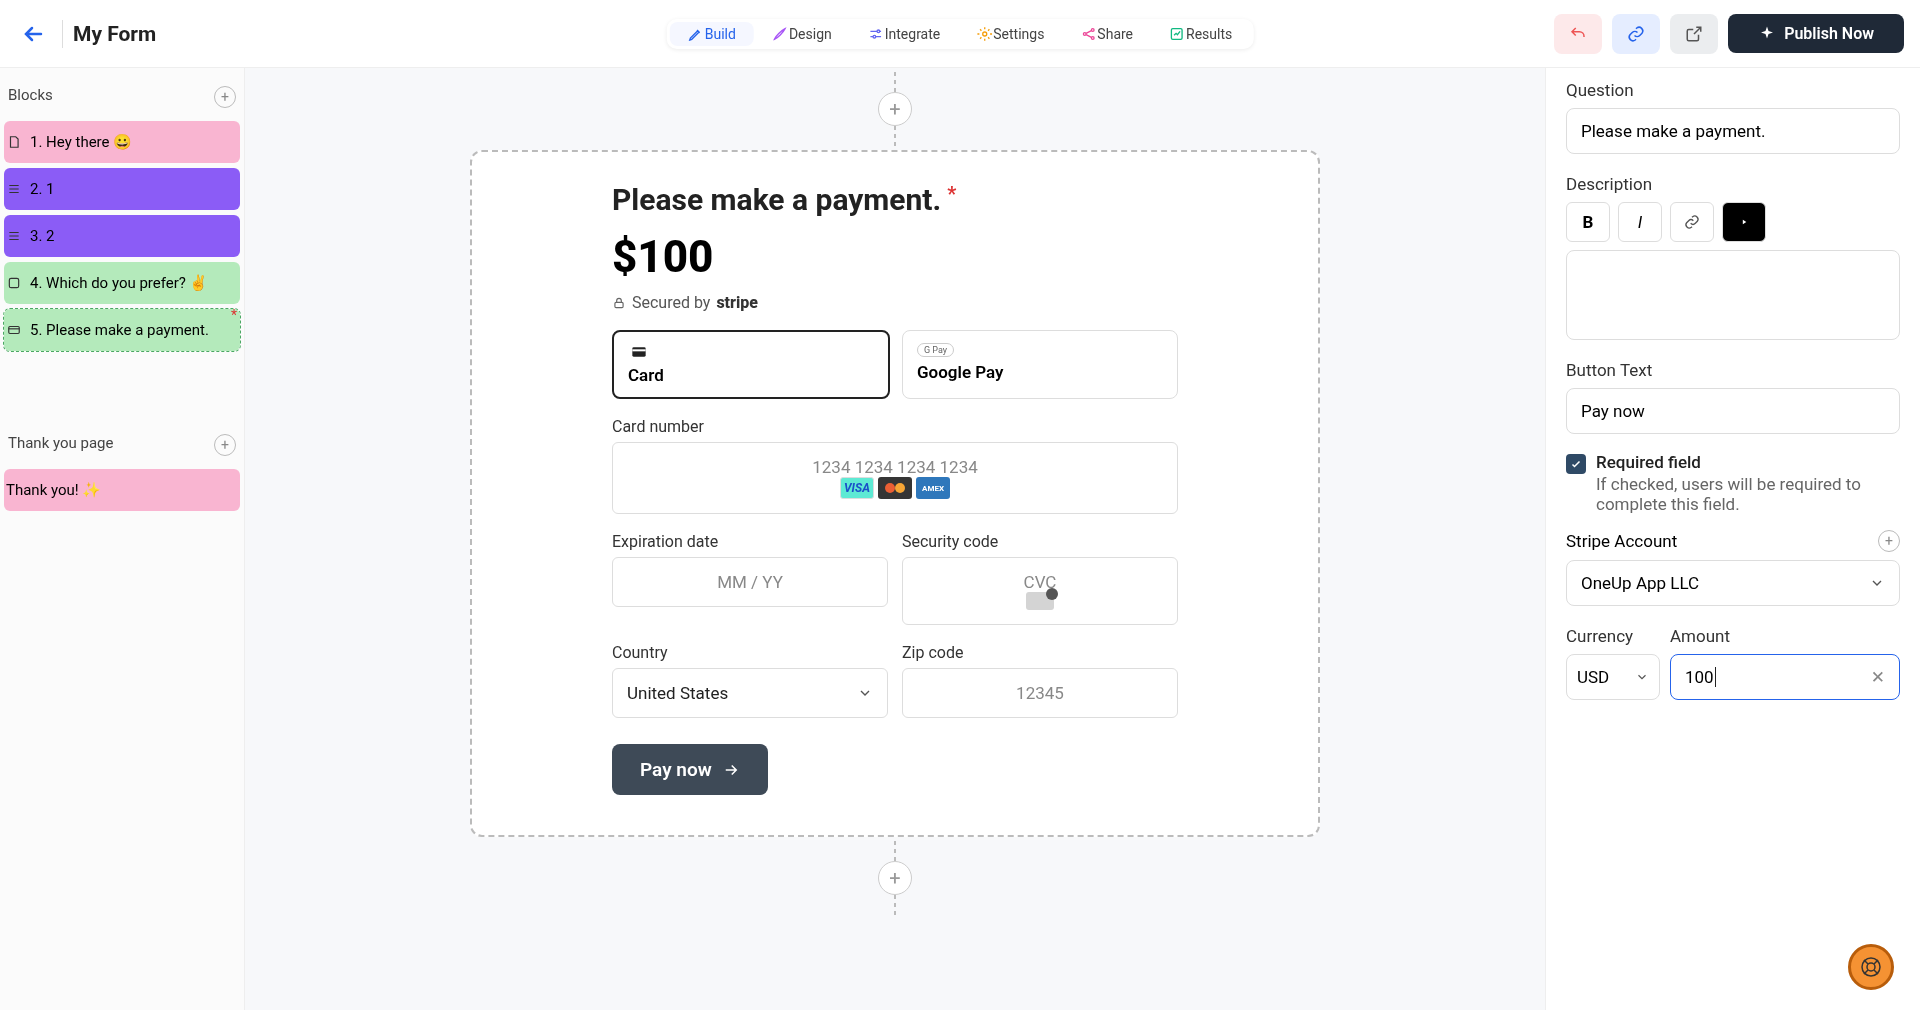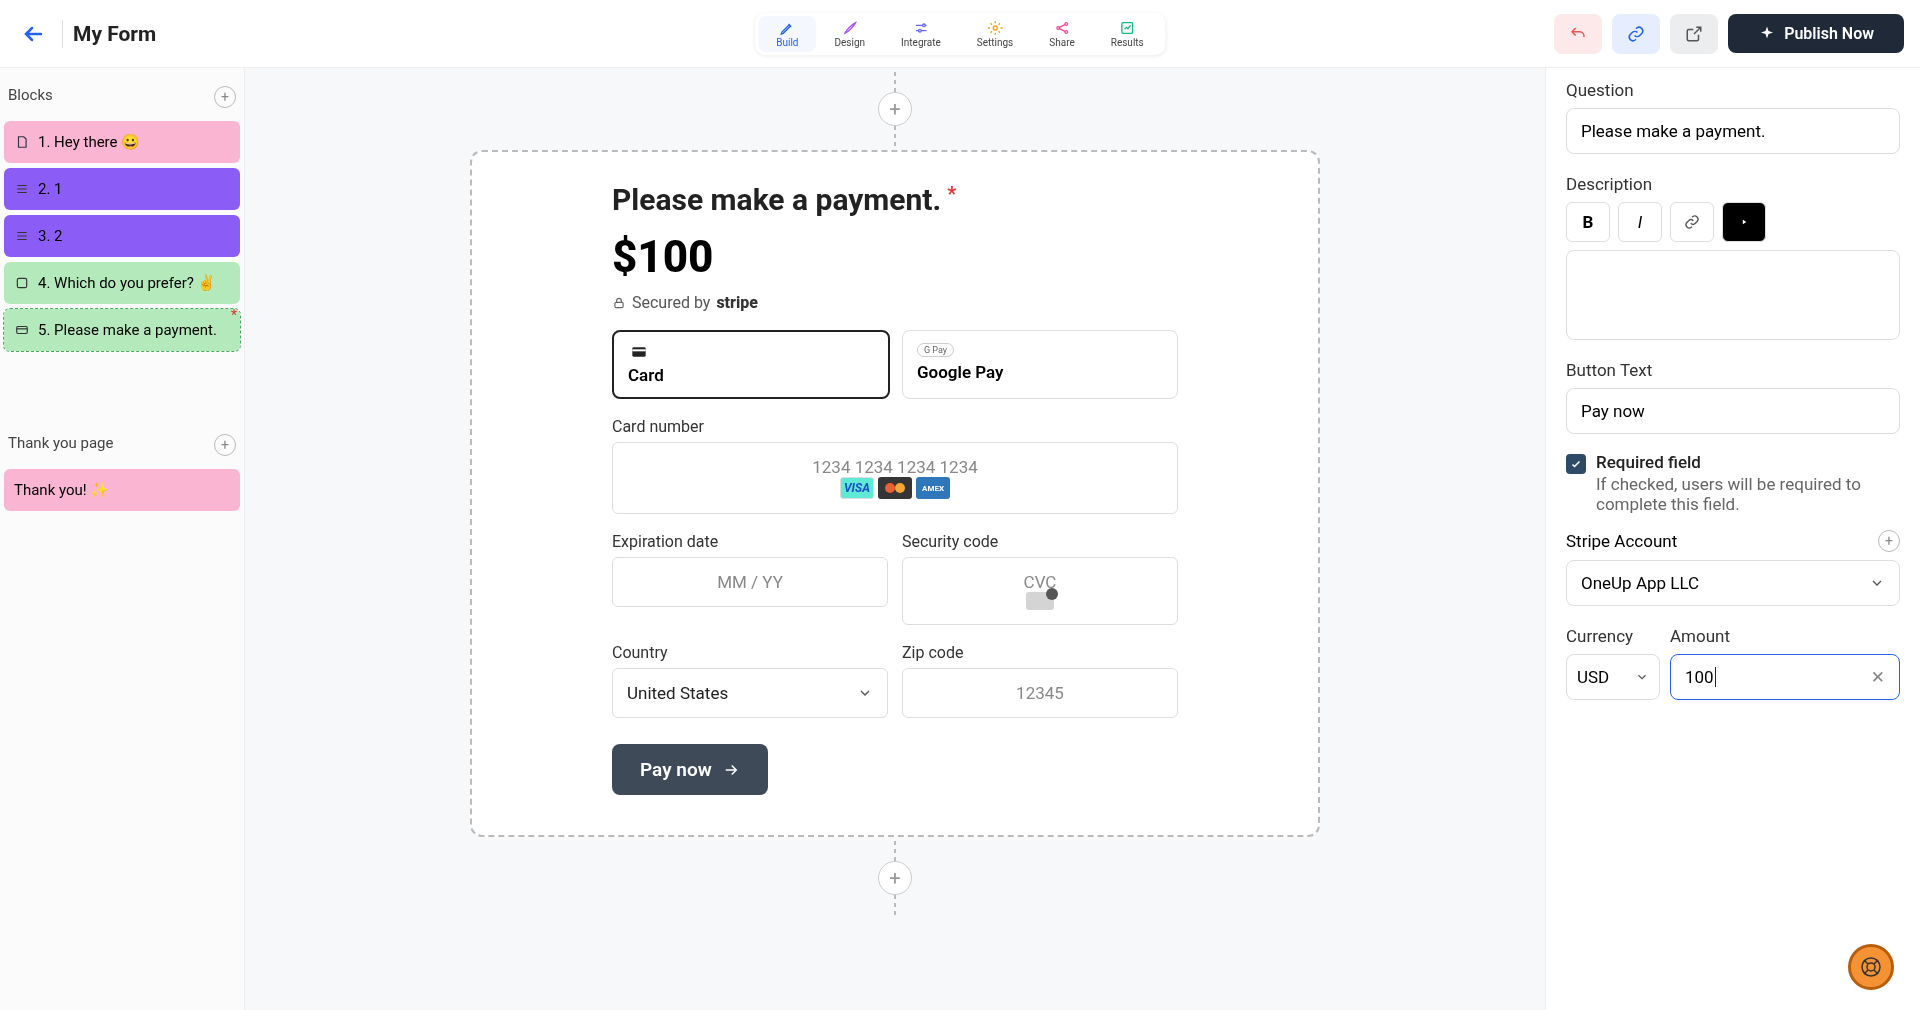--- a/index.html
+++ b/index.html
@@ -5,39 +5,39 @@
 * { box-sizing: border-box; margin: 0; padding: 0; font-family: -apple-system, BlinkMacSystemFont, "Segoe UI", Roboto, sans-serif; }
 body { background: #fff; overflow: hidden; }
 
 
 .header { height: 68px; display: flex; align-items: center; padding: 0 16px; border-bottom: 1px solid #eee; position: relative; }
 .back-btn { width: 36px; height: 36px; display: flex; align-items: center; justify-content: center; color: #2563eb; cursor: pointer; }
 .divider { width: 1px; height: 28px; background: #ddd; margin: 0 10px; }
 .form-title { font-size: 21px; font-weight: 700; color: #222; }
 
 .tabs { position: absolute; left: 50%; transform: translateX(-50%); display: flex; background: #fff; border-radius: 10px; box-shadow: 0 1px 4px rgba(0,0,0,.08); padding: 3px; }
-.tab { display: flex; flex-direction: column; align-items: center; justify-content: center; gap: 1px; padding: 4px 18px; cursor: pointer; border-radius: 8px; font-size: 10px; color: #444; }
+.tab { display: flex; flex-direction: row; align-items: center; justify-content: center; gap: 1px; padding: 4px 18px; cursor: pointer; border-radius: 8px; font-size: 14px; color: #444; }
 .tab.active { background: #f5f7ff; color: #2563eb; }
 .tab-icon { width: 16px; height: 16px; display: flex; align-items: center; justify-content: center; }
 
 .header-actions { margin-left: auto; display: flex; gap: 10px; align-items: center; }
 .icon-btn { width: 48px; height: 40px; border-radius: 8px; display: flex; align-items: center; justify-content: center; cursor: pointer; }
 .icon-btn.undo { background: #fde9ea; color: #e55; }
 .icon-btn.link { background: #e5edff; color: #2563eb; }
 .icon-btn.open { background: #ebedef; color: #555; }
 .publish-btn { background: #1f2937; color: #fff; padding: 10px 30px; border-radius: 8px; display: flex; align-items: center; gap: 8px; font-weight: 600; font-size: 16px; cursor: pointer; }
 
 
 .layout { display: flex; height: calc(100vh - 68px); }
 
 
 .sidebar { width: 245px; background: #fbfbfb; border-right: 1px solid #eee; padding: 10px 4px; overflow-y: auto; }
 .section-header { display: flex; justify-content: space-between; padding: 8px 4px; color: #444; font-size: 15px; }
 .add-circle { width: 22px; height: 22px; border: 1.5px solid #bbb; border-radius: 50%; display: flex; align-items: center; justify-content: center; color: #888; cursor: pointer; font-size: 14px; }
-.block-item { display: flex; align-items: center; gap: 8px; padding: 12px 10px; border-radius: 6px; margin: 5px 0; font-size: 15px; cursor: pointer; position: relative; }
+.block-item { display: flex; align-items: center; gap: 8px; padding: 12px 2px; border-radius: 6px; margin: 5px 0; font-size: 15px; cursor: pointer; position: relative; }
 .block-item.pink { background: #f9b5d1; }
 .block-item.yellow { background: #8b5cf6; }
 .block-item.green { background: #b4eabb; }
 .block-item.selected { outline: 1.5px dashed #4aa862; }
 .block-item .block-icon { width: 16px; height: 16px; display:flex; align-items:center; justify-content:center; }
 .block-item .req { position: absolute; top: -2px; right: 3px; color: #d33; font-size: 14px; }
 .ty-item { background: #f9b5d1; }
 
 
 .canvas { flex: 1; background: #f7f8fa; position: relative; display: flex; flex-direction: column; align-items: center; padding: 4px 0; overflow-y: auto; }

